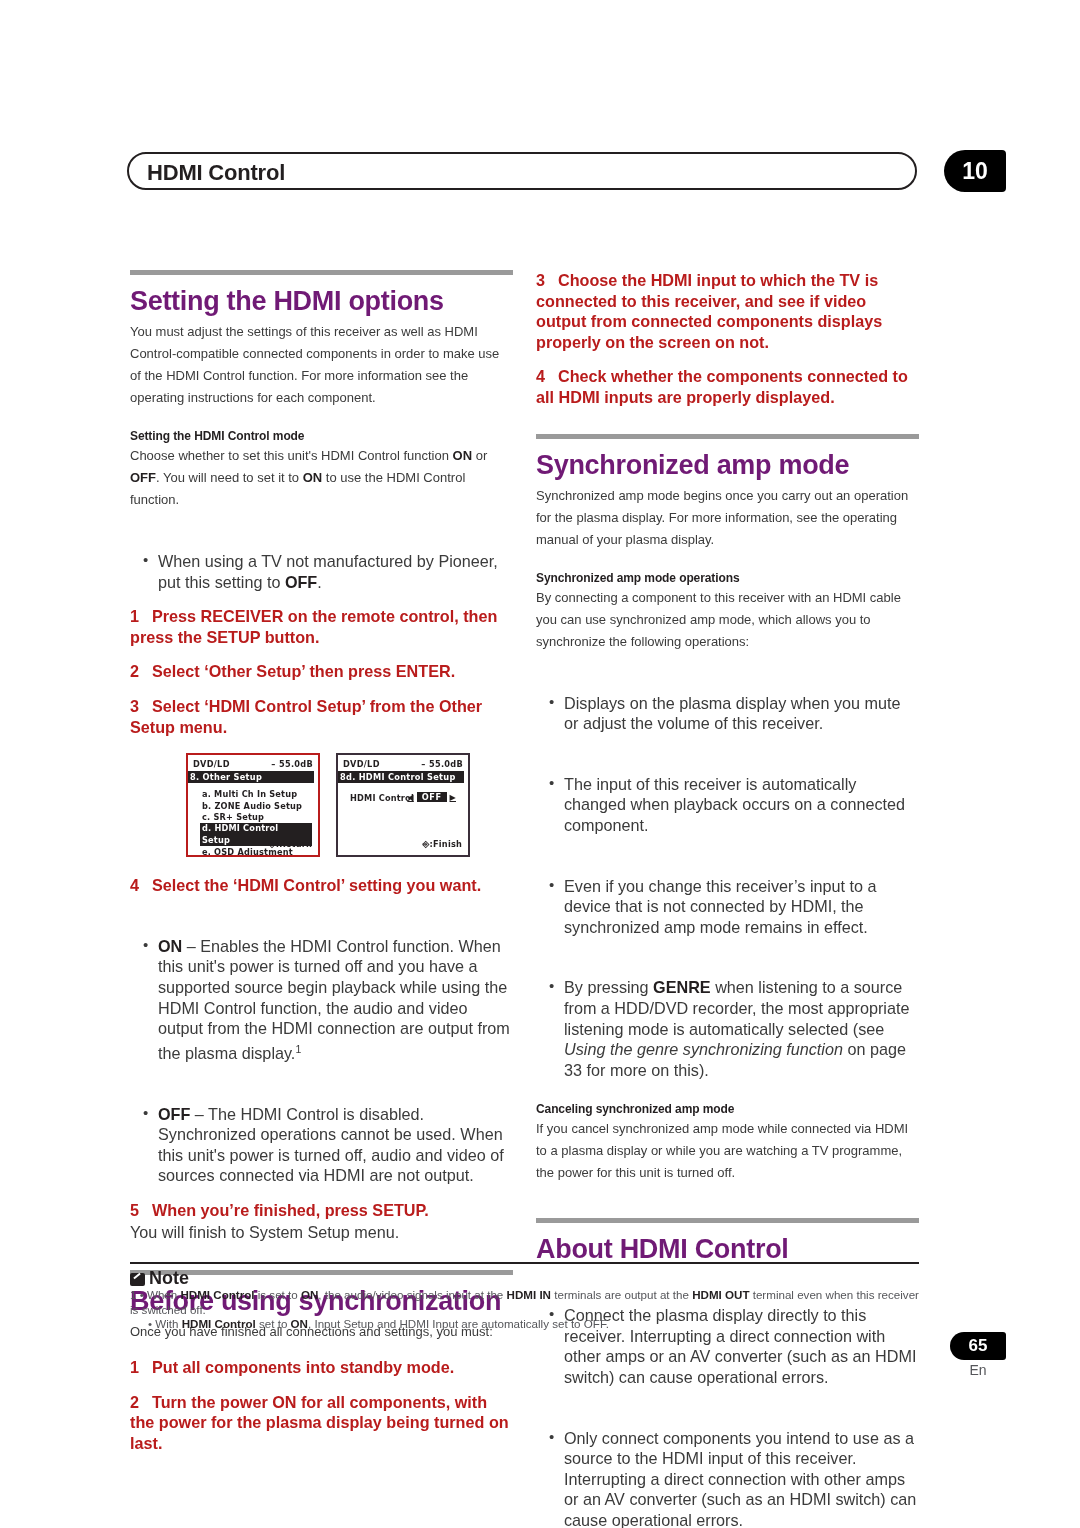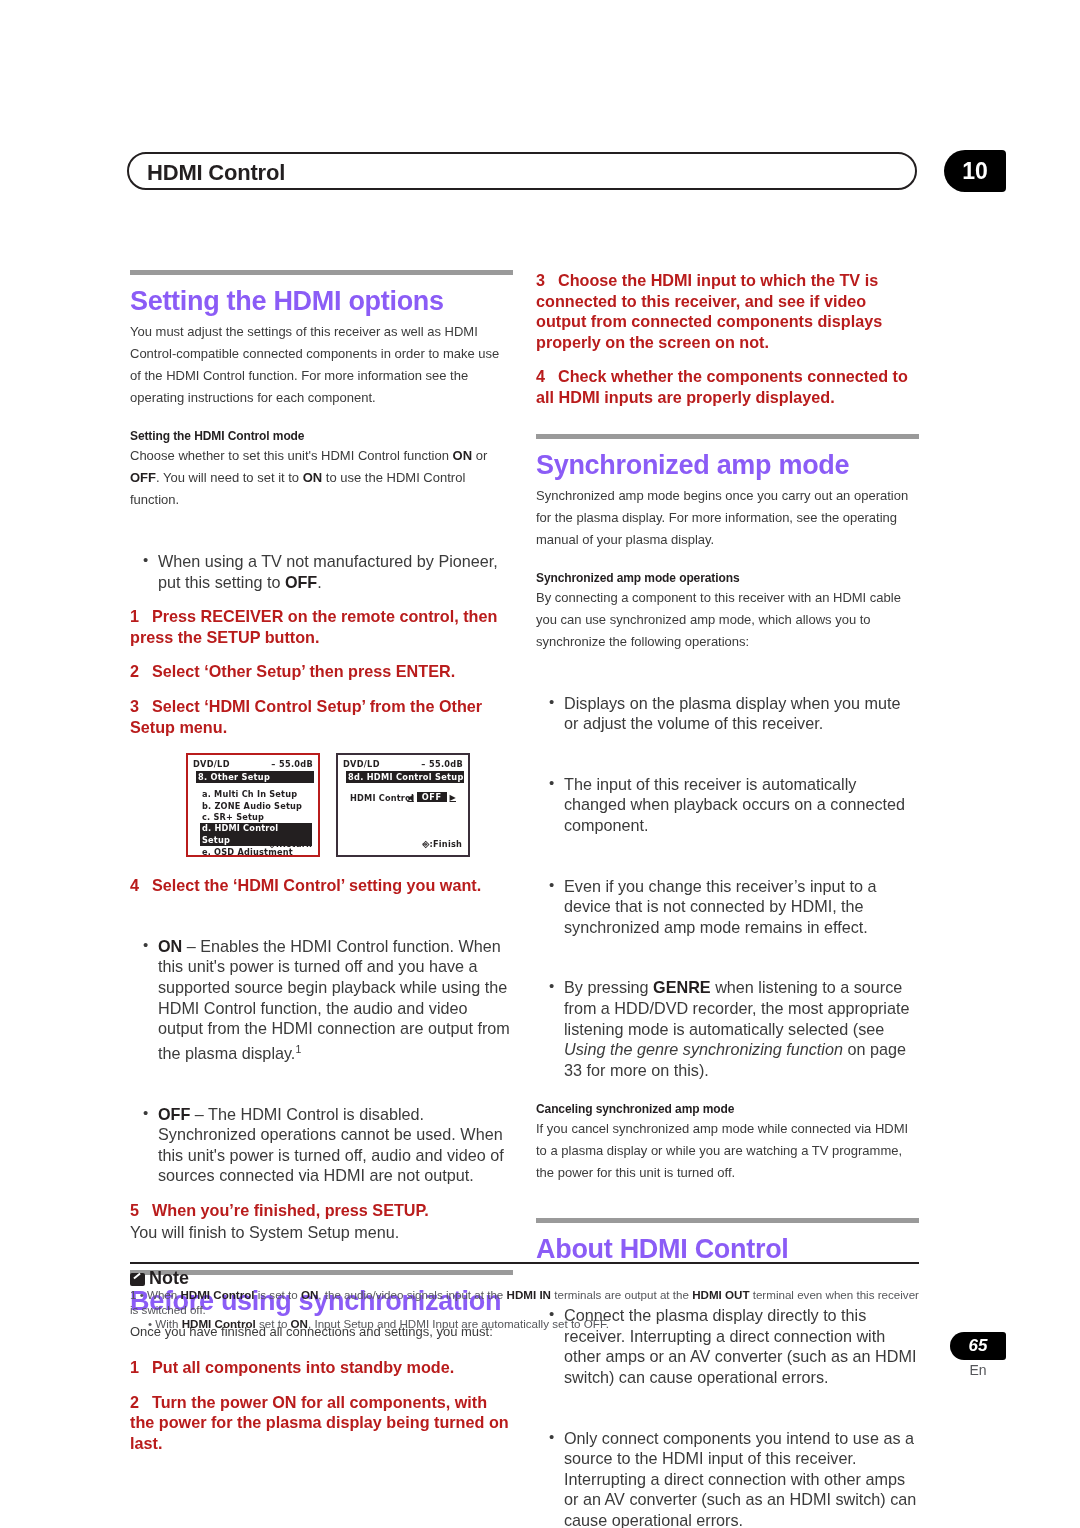--- a/index.html
+++ b/index.html
@@ -71,21 +71,21 @@
     height: 5px;
     background: #9a9a9a;
     margin-bottom: 11px;
   }
 
   h1.sect {
     font-size: 27px;
     font-weight: bold;
     margin: 0 0 4px 0;
     letter-spacing: -0.3px;
-    color: #8b5cf6;
+    color: #701a75;
   }
   h2.sub {
     font-size: 12px;
     font-weight: bold;
     margin: 20px 0 2px 0;
     letter-spacing: -0.1px;
     color: #231f20;
   }
 
   p.body {
@@ -171,21 +171,21 @@
     font-weight: bold;
     letter-spacing: 0.3px;
     color: #231f20;
   }
   .osd-topline .right {
     position: absolute;
     right: 0; top: 0;
   }
   .osd-titlebar {
     position: absolute;
-    left: 8px; right: 4px;
+    left: 0; right: 4px;
     top: 16px;
     height: 12px;
     background: #231f20;
     color: #ffffff;
     font-size: 8.2px;
     font-weight: bold;
     letter-spacing: 0.3px;
     padding-left: 2px;
     box-sizing: border-box;
     line-height: 12px;
@@ -305,21 +305,20 @@
     top: 1332px;
     width: 56px;
     height: 28px;
     background: #000000;
     border-radius: 14px 3px 3px 14px;
     color: #ffffff;
     font-size: 17px;
     font-weight: bold;
     text-align: center;
     line-height: 28px;
-    font-style: italic;
   }
   .page-lang {
     position: absolute;
     left: 950px;
     top: 1362px;
     width: 56px;
     text-align: center;
     font-size: 14px;
     color: #55565a;
   }

